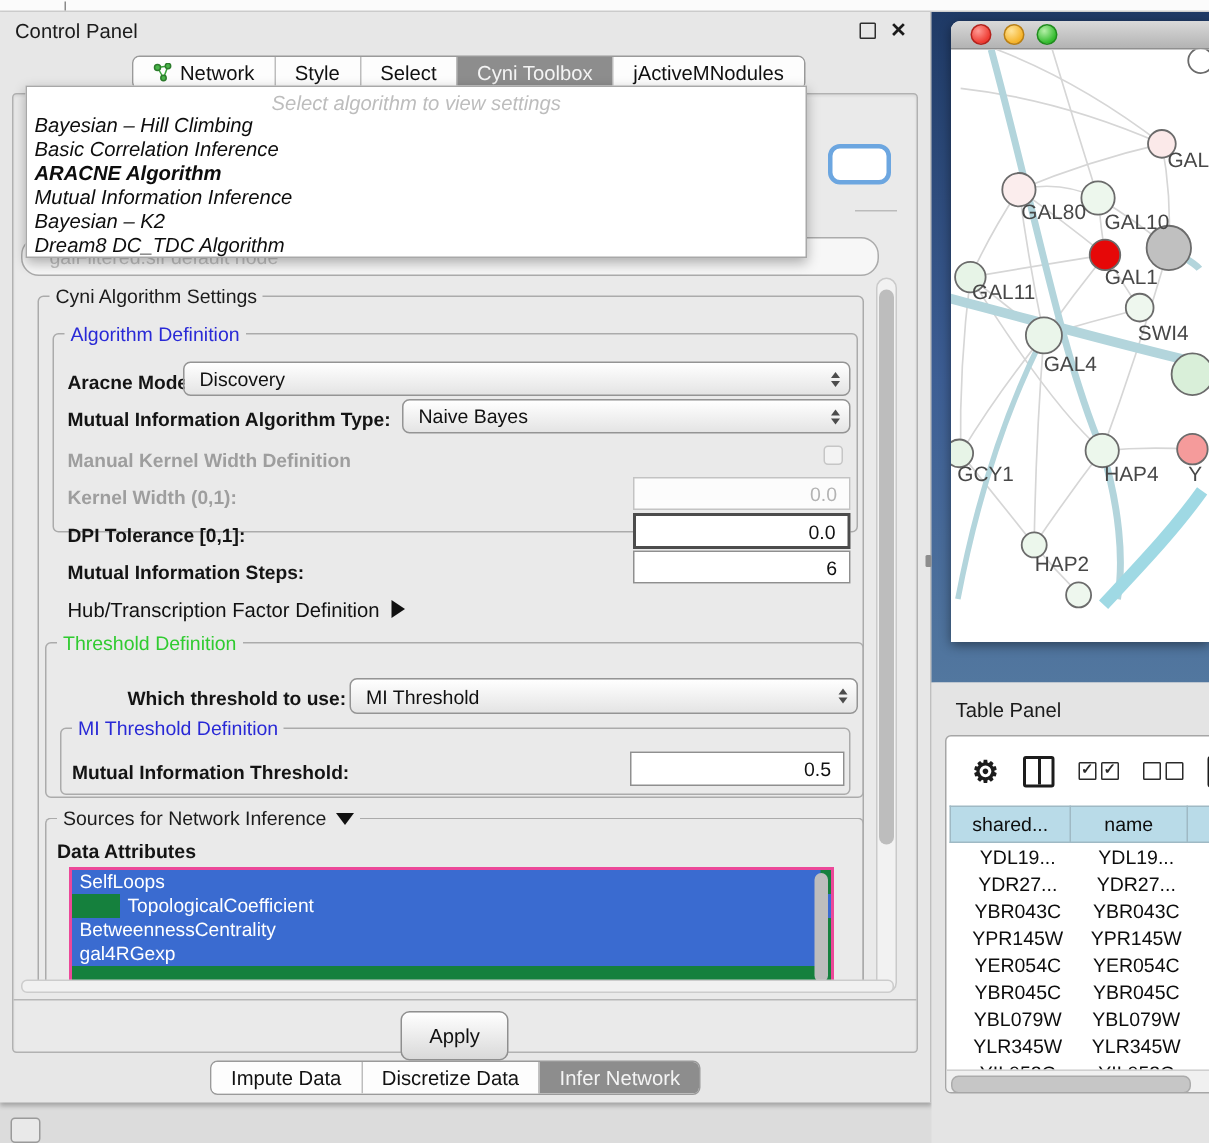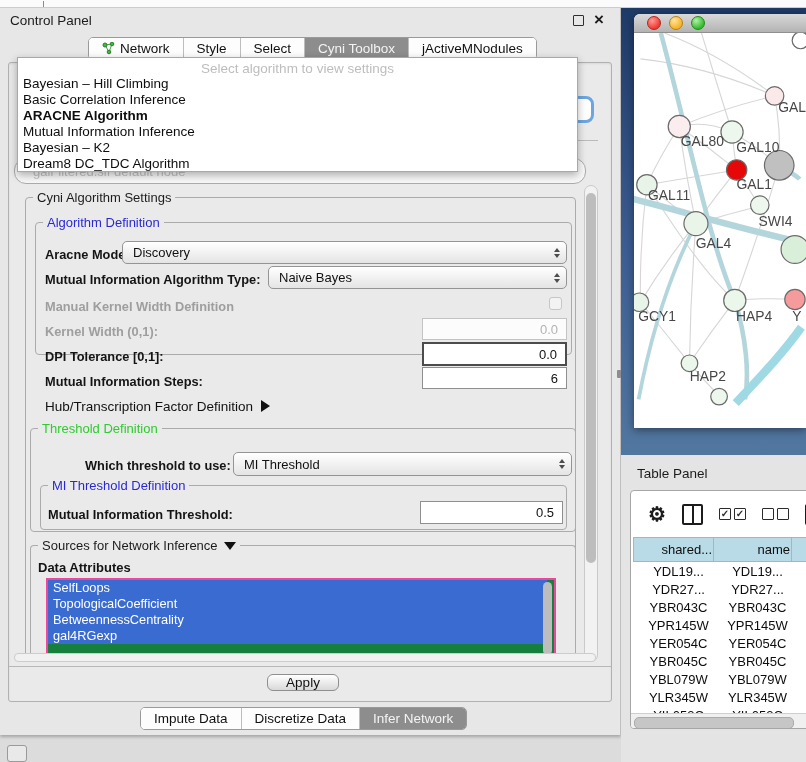--- a/index.html
+++ b/index.html
@@ -53,21 +53,21 @@
   .light.green{background:radial-gradient(circle at 35% 30%,#b5f0a8,#33bb2e 70%);border:1px solid #1f8c1d;}
   
   .tp-title{font-size:13.5px;color:#1b1b1b;}
   .tpwin{background:#fff;border:1px solid #a6a6a6;border-radius:4px;}
   .icon-dark{color:#1c1c1c;}
   .cols-icon{width:17px;height:17px;border:2px solid #1c1c1c;border-radius:2px;position:relative;}
   .cols-icon::after{content:"";position:absolute;left:50%;top:0;bottom:0;width:2px;background:#1c1c1c;}
   .cbx{width:10px;height:10px;border:1.5px solid #2a2a2a;border-radius:1px;font-size:10px;line-height:9px;text-align:center;color:#2a2a2a;font-weight:bold;}
   .page-icon{width:13px;height:17px;border:2px solid #1c1c1c;border-radius:2px;}
   table.grid{border-collapse:collapse;table-layout:fixed;font-size:13px;color:#0d0d0d;}
-  table.grid th{background:#b9dbe8;border:1px solid #9fb9c4;font-weight:normal;height:21px;text-align:right;overflow:hidden;white-space:nowrap;}
+  table.grid th{background:#b9dbe8;border:1px solid #9fb9c4;font-weight:normal;height:21px;text-align:center;overflow:hidden;white-space:nowrap;}
   table.grid td{height:18px;padding:0 0 0 10px;text-align:center;overflow:hidden;white-space:nowrap;}
   .scroll-h{background:#f0f0f0;border-top:1px solid #cfcfcf;}
   .thumb-h{background:#c6c6c6;border-radius:5px;border:1px solid #ababab;}
   svg text{font-family:"Liberation Sans",sans-serif;}
 </style>
 </head>
 <body>
 
 <div id="app">
 
@@ -106,21 +106,21 @@
     </div>
 
     <div class="abs panel" style="left:8px;top:54px;width:604px;height:640px;"></div>
 
     <div class="abs" style="left:14px;top:150px;width:572px;height:26px;border:1px solid #ababab;border-radius:12px;background:#f7f7f7;overflow:hidden;">
       <span style="position:absolute;left:18px;top:5px;font-size:13px;color:#c2c2c2;">galFiltered.sif default node</span>
     </div>
     <div class="abs" style="left:552px;top:88px;width:42px;height:27px;border:3px solid #6ca6e0;border-radius:8px;background:#fff;"></div>
     <div class="abs" style="left:570px;top:132px;width:28px;height:1px;background:#bbb;"></div>
 
-    <div class="abs popup" style="left:17px;top:49px;width:561px;height:115px;">
+    <div class="abs popup" style="left:17px;top:49px;width:521px;height:115px;font-style:italic;">
       <div class="popup-ph">Select algorithm to view settings</div>
       <div class="popup-item">Bayesian – Hill Climbing</div>
       <div class="popup-item">Basic Correlation Inference</div>
       <div class="popup-item bold">ARACNE Algorithm</div>
       <div class="popup-item">Mutual Information Inference</div>
       <div class="popup-item">Bayesian – K2</div>
       <div class="popup-item">Dream8 DC_TDC Algorithm</div>
     </div>
 
     <div class="abs group" style="left:25px;top:189px;width:551px;height:463px;">
@@ -179,29 +179,29 @@
     </div>
     <div class="abs lbl" style="left:48px;top:499px;">Mutual Information Threshold:</div>
     <div class="abs field" style="left:420px;top:493px;width:143px;height:23px;">0.5</div>
 
     <div class="abs group" style="left:30px;top:537px;width:546px;height:115px;border-bottom:none;">
       <span class="gtitle t-black"><span>Sources for Network Inference</span><span class="tri-down-g"></span></span>
     </div>
     <div class="abs lbl" style="left:38px;top:552px;font-size:13px;">Data Attributes</div>
     <div class="abs list" style="left:46px;top:570px;width:510px;height:79px;overflow:hidden;">
       <div class="list-item" style="width:494px;">SelfLoops</div>
-      <div class="list-item" style="width:494px;">TopologicalCoefficient</div>
+      <div class="list-item" style="width:494px;margin-left:32px;">TopologicalCoefficient</div>
       <div class="list-item" style="width:494px;">BetweennessCentrality</div>
       <div class="list-item" style="width:494px;">gal4RGexp</div>
       <div class="thumb-v" style="position:absolute;right:2px;top:2px;width:9px;height:73px;"></div>
     </div>
     <div class="abs" style="left:14px;top:645px;width:582px;height:9px;background:#f1f1f1;border:1px solid #cccccc;border-radius:4px;"></div>
 
     <div class="abs" style="left:9px;top:658px;width:602px;height:1px;background:#b7b7b7;"></div>
-    <div class="abs btn" style="left:267px;top:666px;width:72px;height:17px;">Apply</div>
+    <div class="abs btn" style="left:267px;top:666px;width:72px;height:33px;">Apply</div>
 
     <div class="abs tabbar" style="left:140px;top:699px;">
       <div class="tab">
           <span>Impute Data</span>
         </div>
       <div class="tab">
           <span>Discretize Data</span>
         </div>
       <div class="tab sel">
           <span>Infer Network</span>

